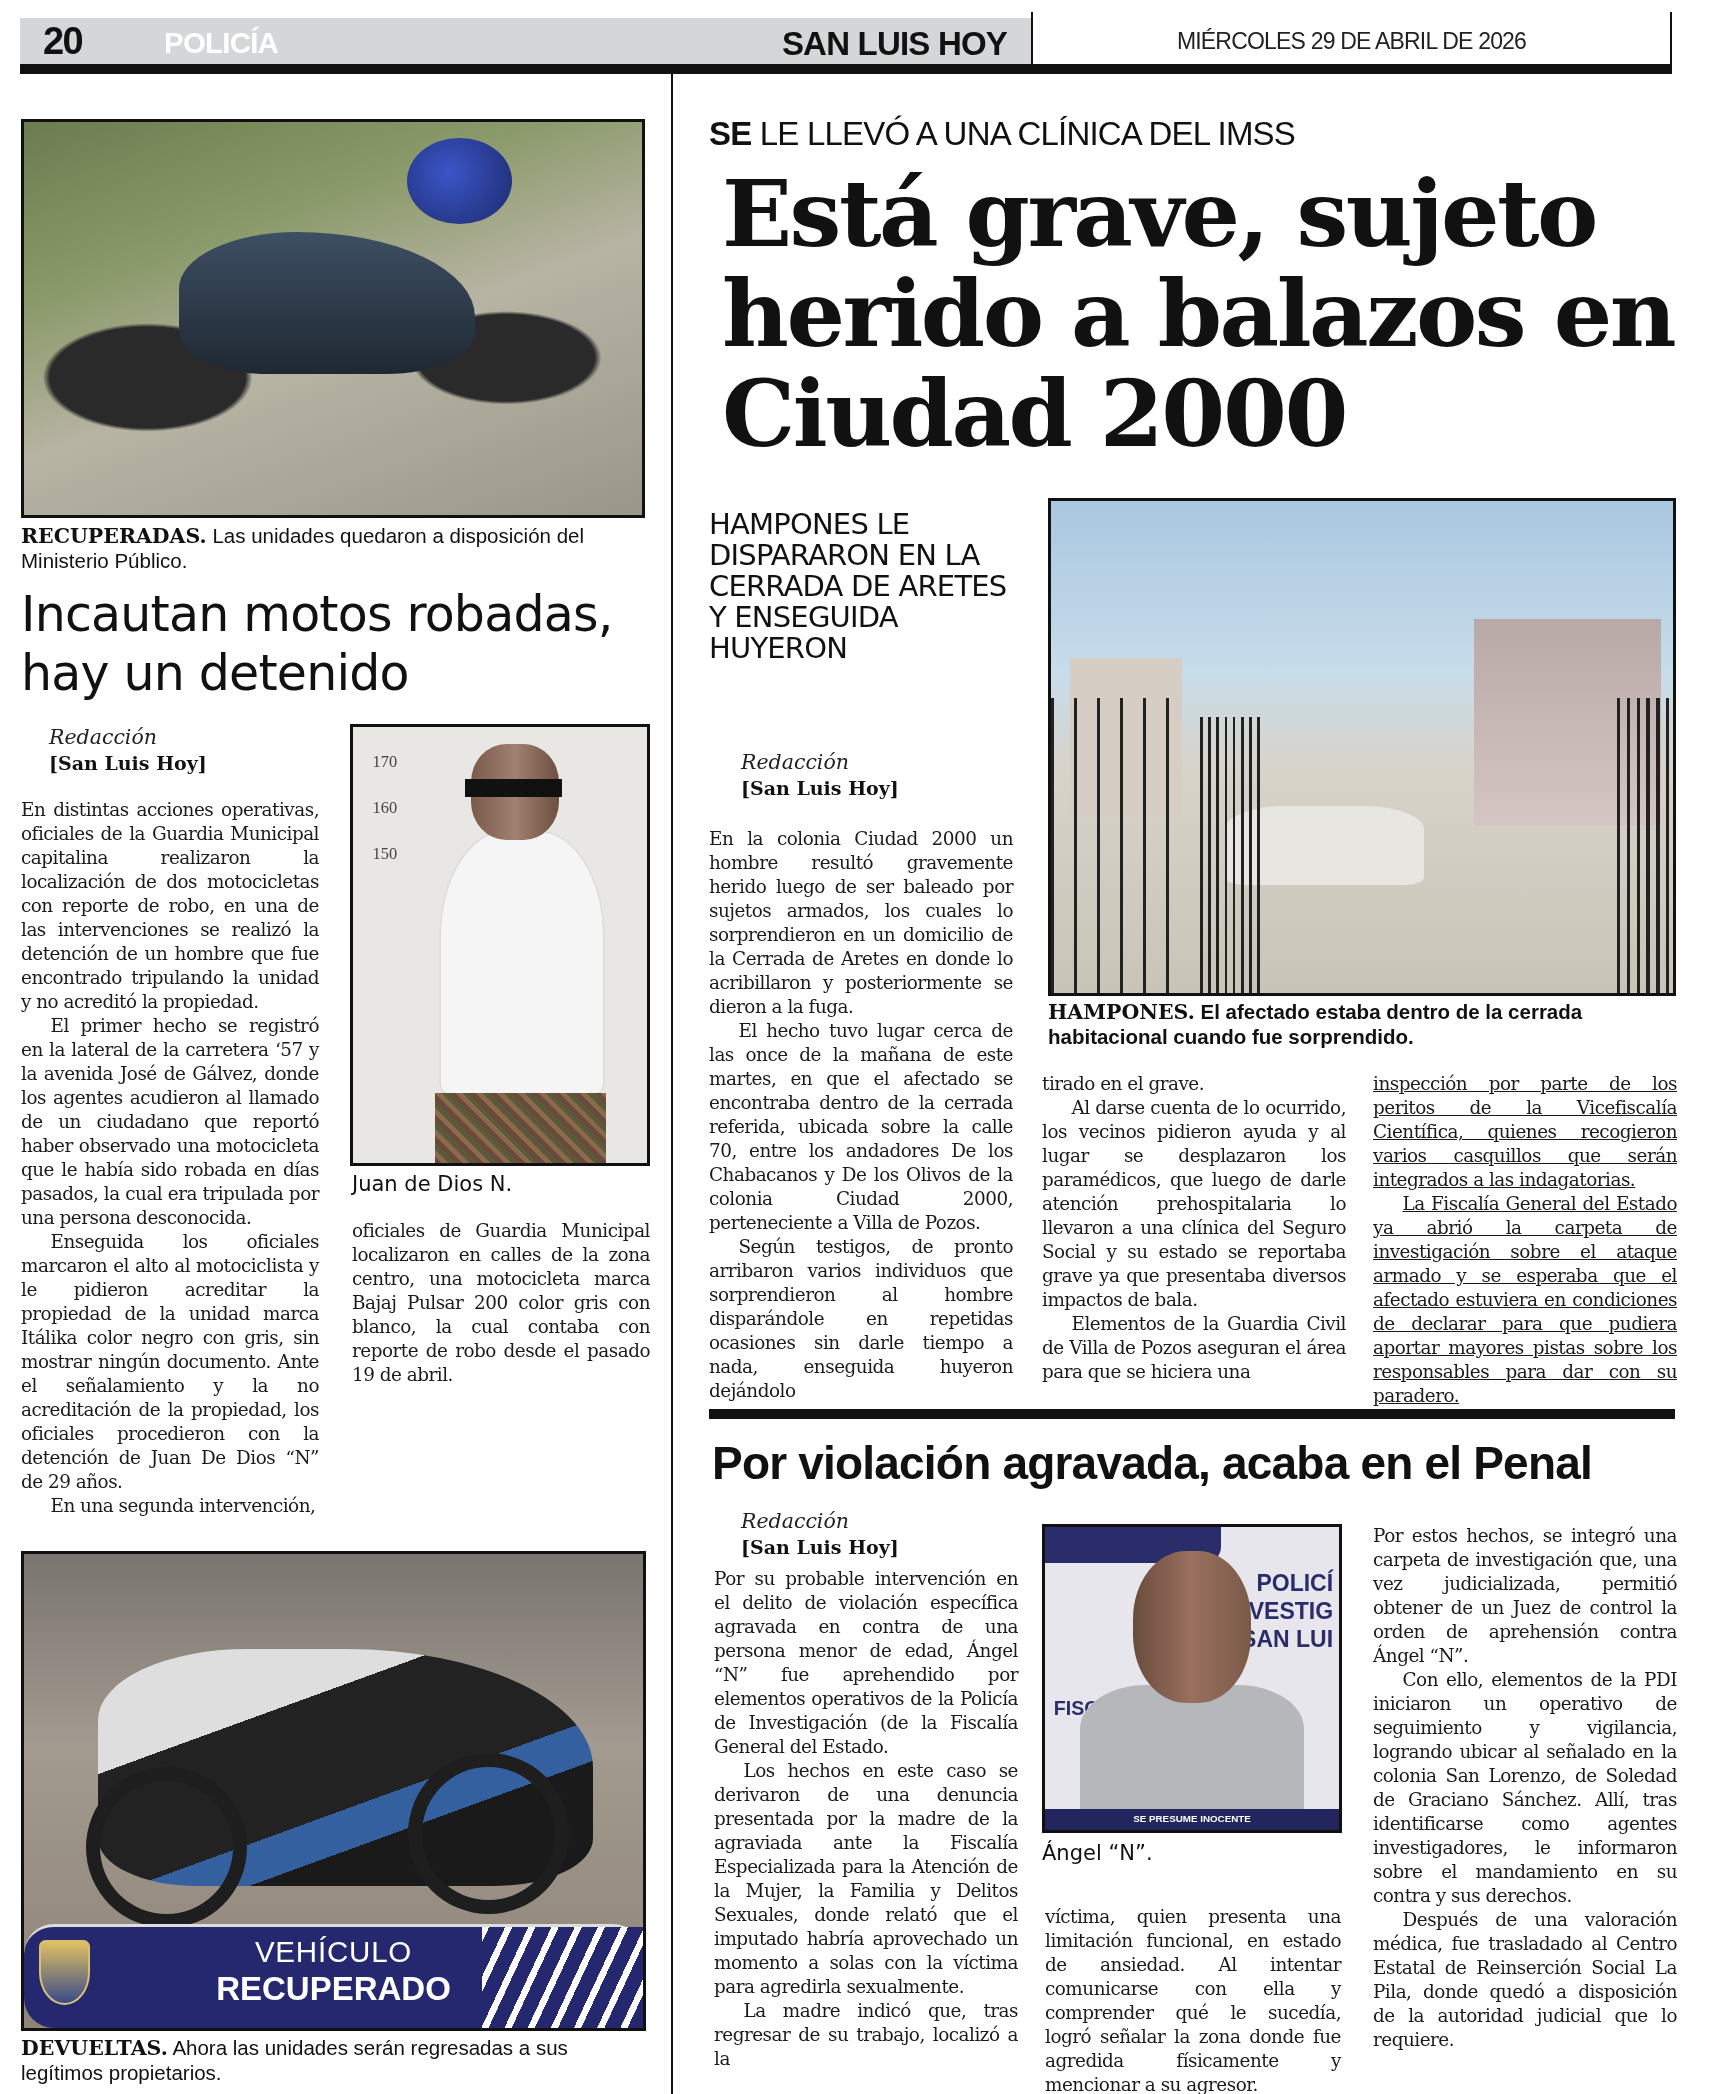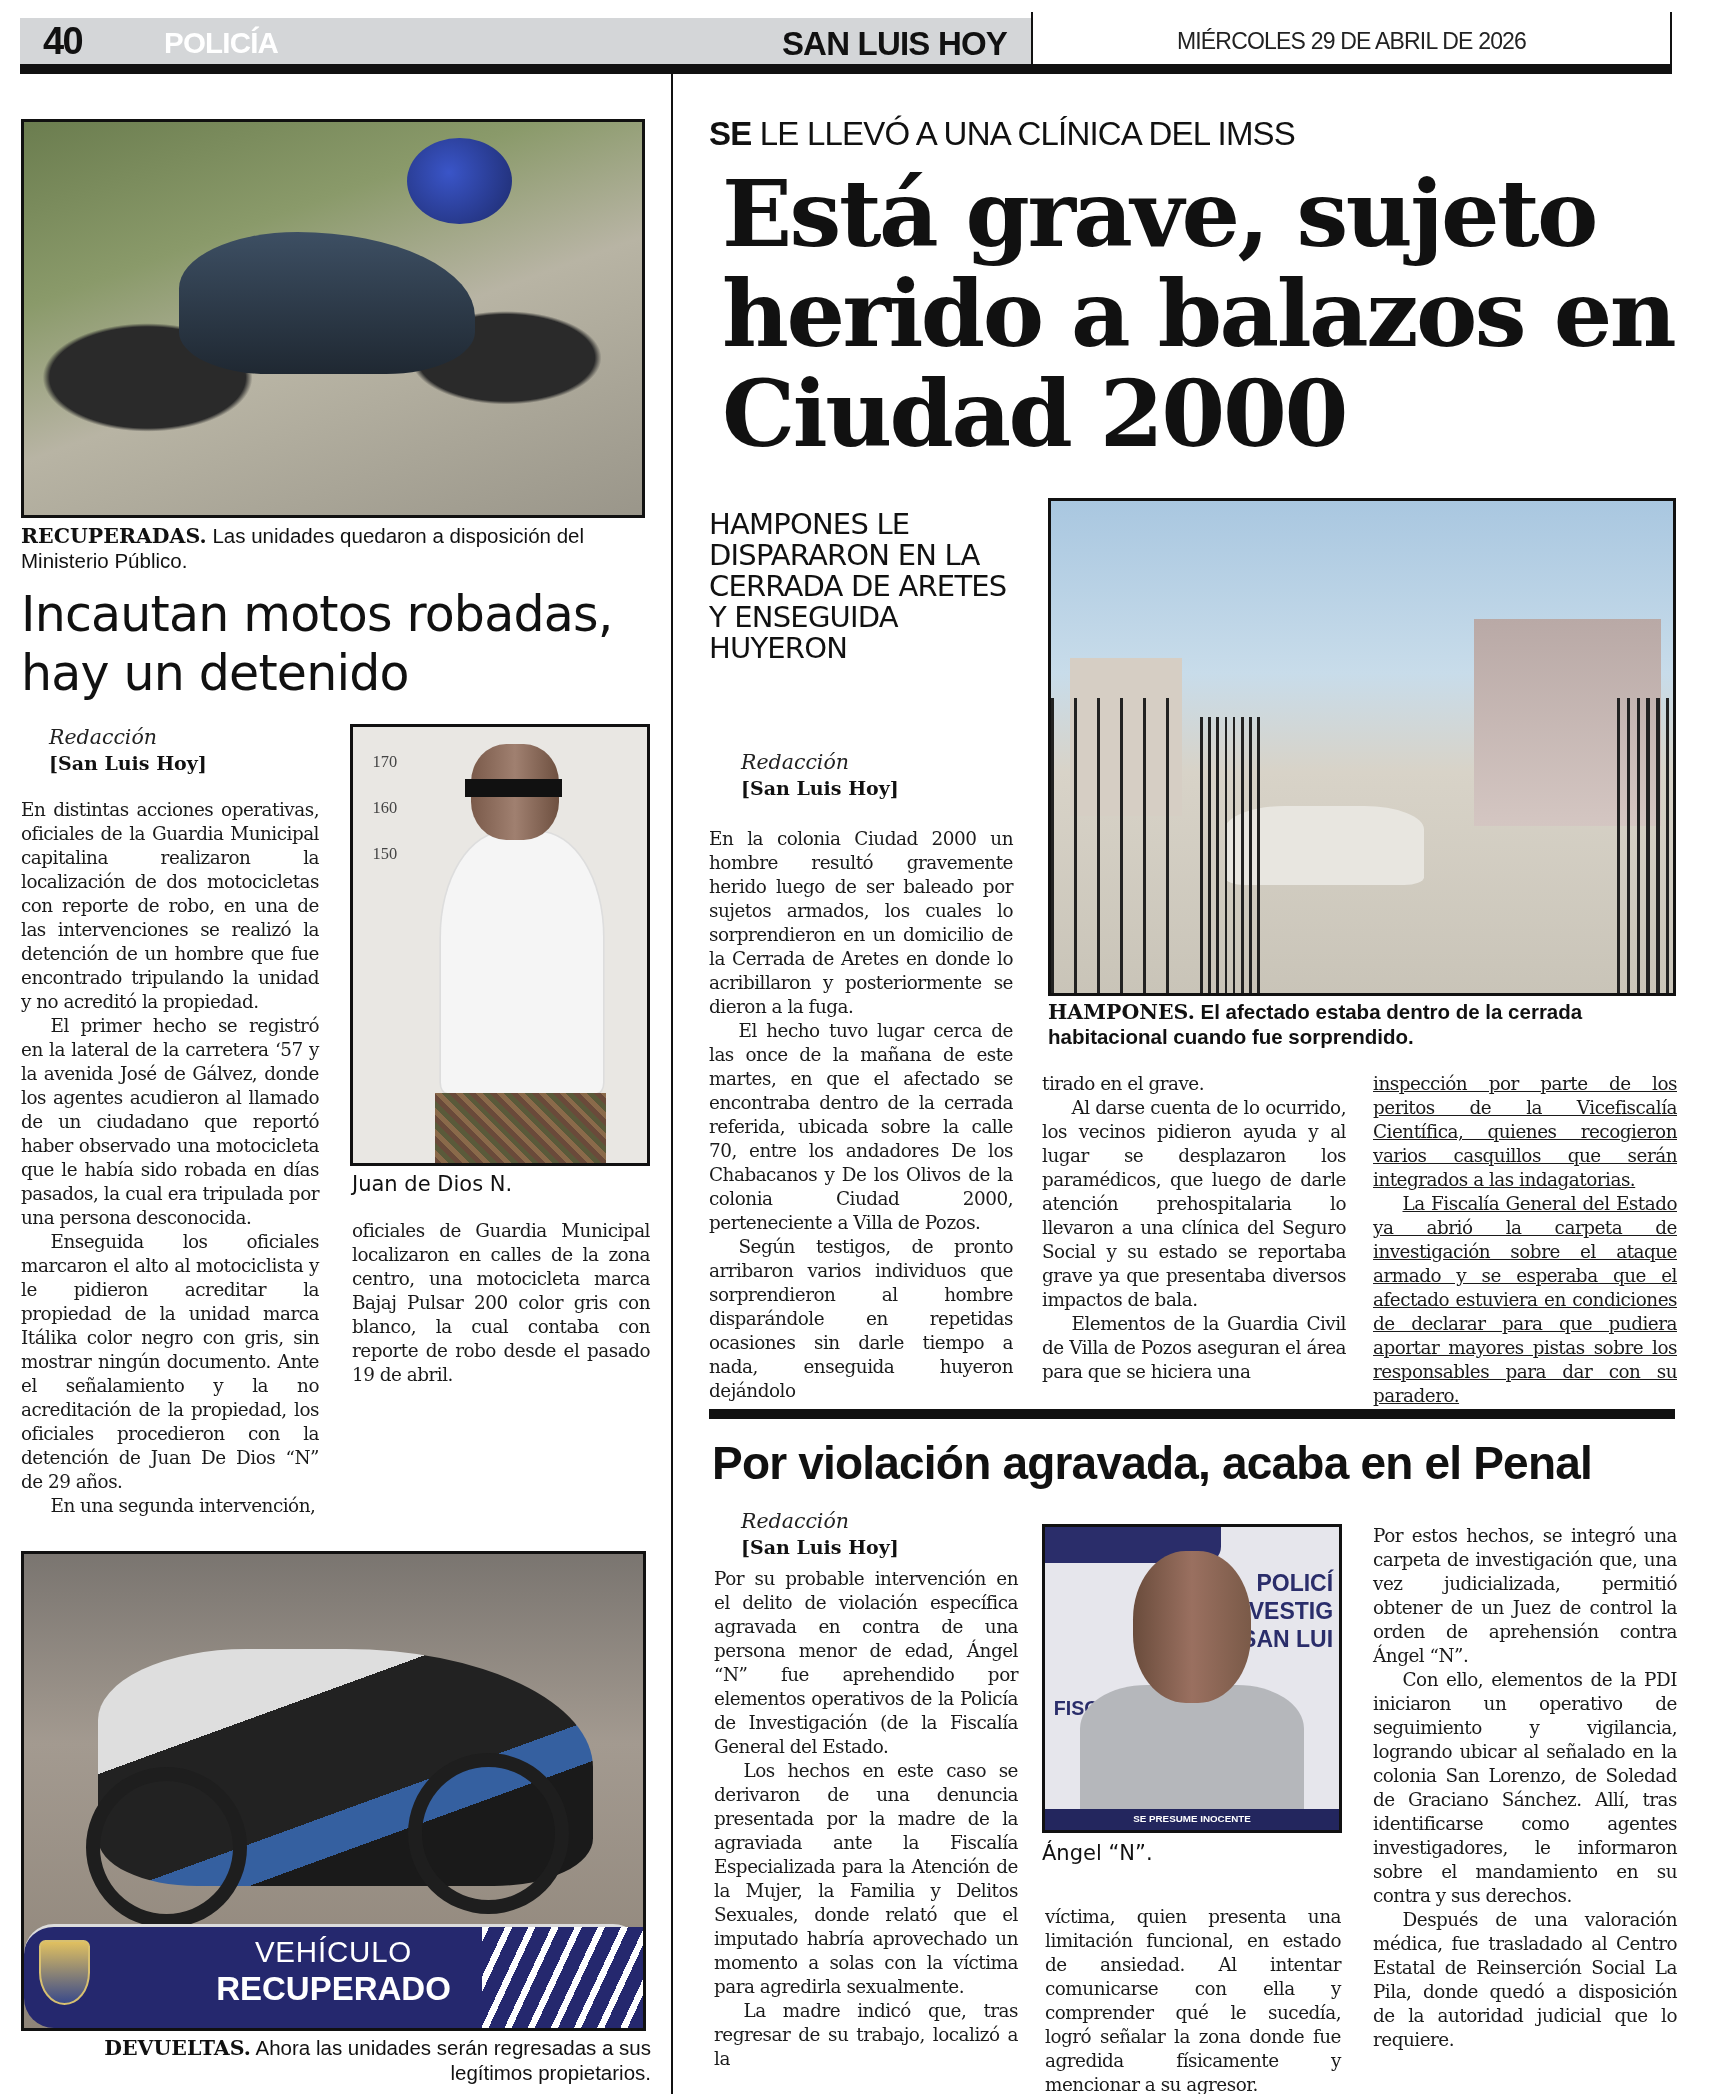--- a/index.html
+++ b/index.html
@@ -84,21 +84,21 @@
   .col { position: absolute; font: 18.4px "DejaVu Serif", serif; line-height: 24px; color: #1a1a1a; text-align: justify; hyphens: manual; letter-spacing: -0.5px; }
   .col p { text-indent: 0; }
   .col p.ind { text-indent: 29.5px; }
 </style>
 </head>
 <body>
 
 <div class="header-bar"></div>
 <div class="header-right"></div>
 <div class="header-rule"></div>
-<div class="page-number">40</div>
+<div class="page-number">20</div>
 <div class="section-name">POLICÍA</div>
 <div class="masthead">SAN LUIS HOY</div>
 <div class="issue-date">MIÉRCOLES 29 DE ABRIL DE 2026</div>
 
 <div class="col-rule"></div>
 
 <div class="photo photo-moto1">
   <div class="helmet"></div>
   <div class="bike"></div>
 </div>
@@ -140,21 +140,21 @@
   <div class="bike"></div>
   <div class="wheel1"></div>
   <div class="wheel2"></div>
   <div class="banner">
     <div class="shield"></div>
     <div class="stripes"></div>
     <div class="banner-line1">VEHÍCULO</div>
     <div class="banner-line2">RECUPERADO</div>
   </div>
 </div>
-<div class="caption" style="left:21px; top:2036px; width:630px;text-align:right;">
+<div class="caption" style="left:21px; top:2036px; width:630px;">
   <b>DEVUELTAS.</b><span> Ahora las unidades serán regresadas a sus legítimos propietarios.</span>
 </div>
 
 <div class="kicker">
   <b>SE</b><span> LE LLEVÓ A UNA CLÍNICA DEL IMSS</span>
 </div>
 <h1 class="h-main">Está grave, sujeto herido a balazos en Ciudad 2000</h1>
 <div class="deck">HAMPONES LE DISPARARON EN LA CERRADA DE ARETES Y ENSEGUIDA HUYERON</div>
 
 <div class="byline" style="left:741px; top:749px; width:245px;">

